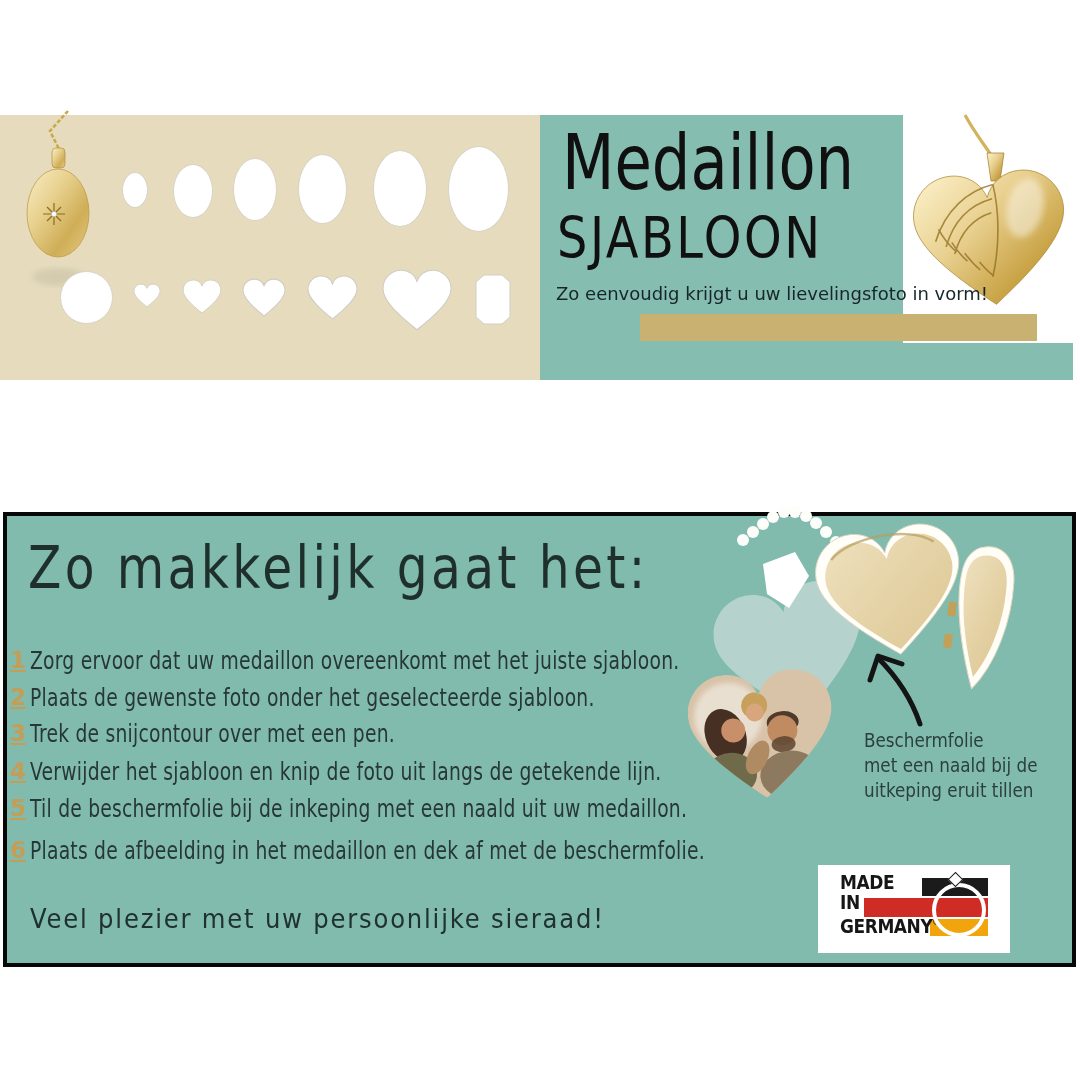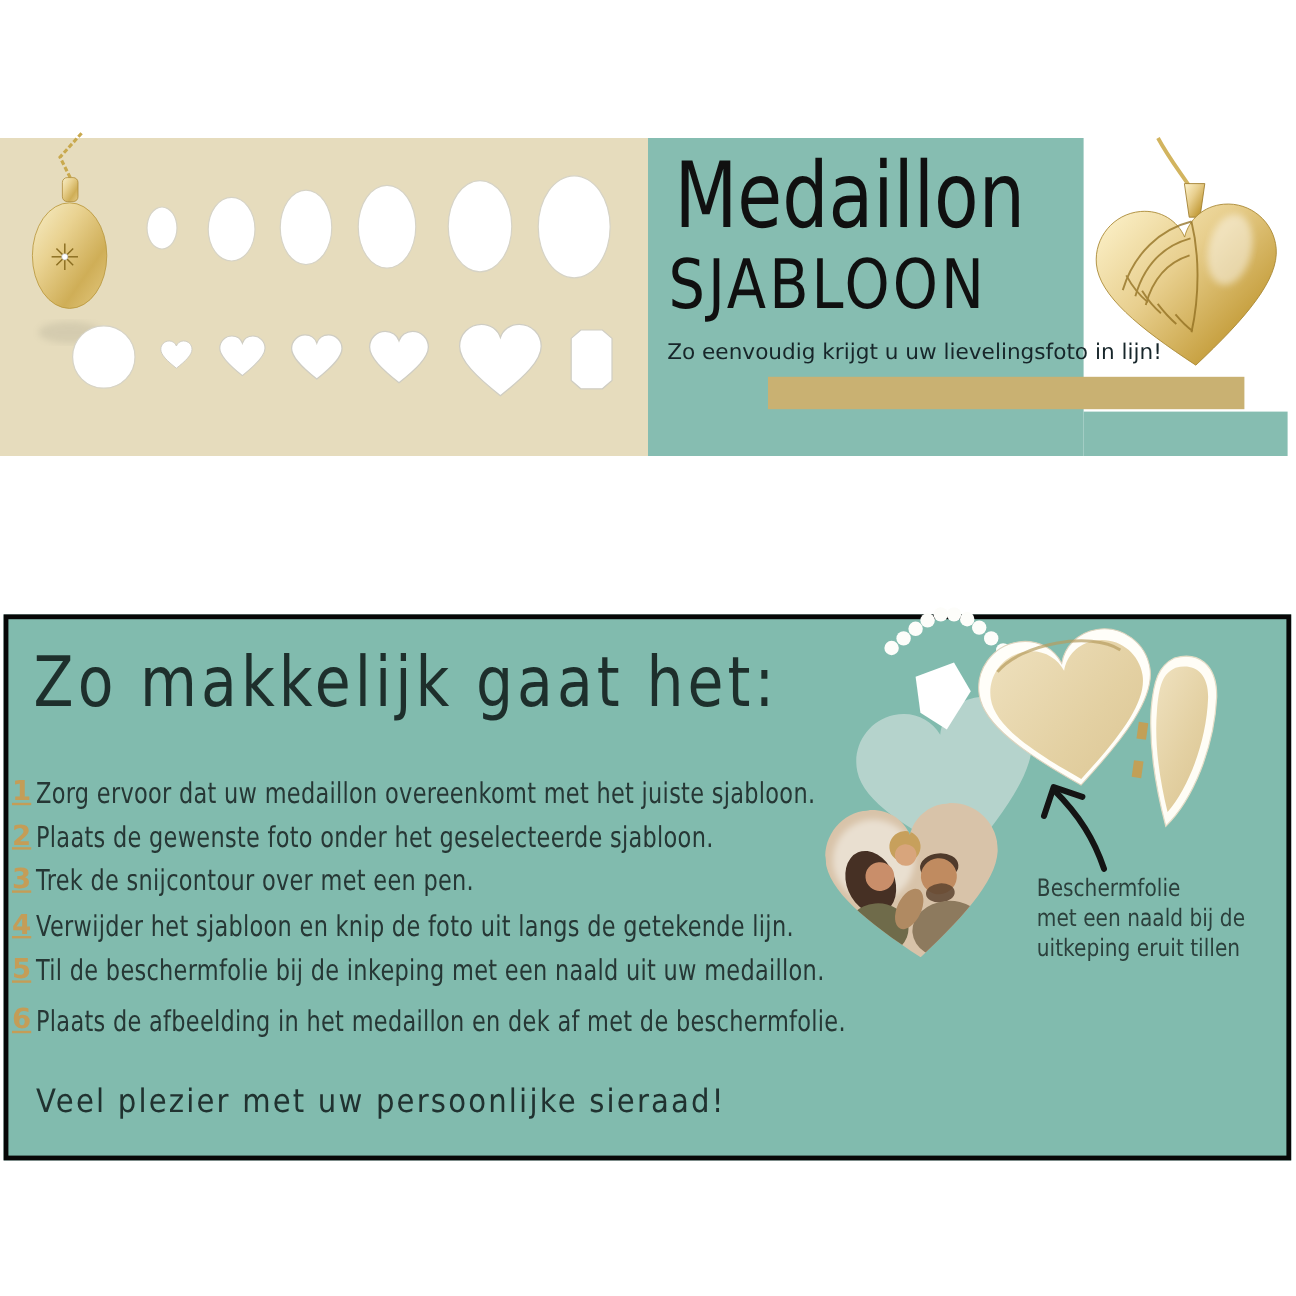--- a/index.html
+++ b/index.html
@@ -126,21 +126,21 @@
           <polygon points="8,0 26,0 34,7 34,42 26,49 8,49 0,42 0,7" fill="#fff" stroke="#cfcdc3" stroke-width="1"></polygon>
         </svg>
     </div>
 
     <div class="teal-panel-top"></div>
     <div class="teal-strip"></div>
     <div class="gold-bar"></div>
 
     <h1 class="title1" style="margin:0;font-weight:400;">Medaillon</h1>
     <h2 class="title2" style="margin:0;font-weight:400;">SJABLOON</h2>
-    <p class="tagline" style="margin:0;">Zo eenvoudig krijgt u uw lievelingsfoto in lijn!</p>
+    <p class="tagline" style="margin:0;">Zo eenvoudig krijgt u uw lievelingsfoto in vorm!</p>
 
     <svg class="fig" style="left:903px;top:0;width:177px;height:228px;" viewBox="0 0 177 228">
       <defs>
         <linearGradient id="goldB" x1="0" y1="0" x2="1" y2="1">
           <stop offset="0" stop-color="#fdf3cd"></stop>
             <stop offset=".4" stop-color="#e8cf8e"></stop>
           <stop offset=".75" stop-color="#c8a243"></stop>
             <stop offset="1" stop-color="#a9822d"></stop>
         </linearGradient>
         <filter id="soft2">
@@ -283,14 +283,24 @@
     <path d="M62,82 C54,58 42,38 20,16" fill="none" stroke="#141414" stroke-width="5" stroke-linecap="round"></path>
     <path d="M12,38 L20,14 L44,22" fill="none" stroke="#141414" stroke-width="5" stroke-linecap="round" stroke-linejoin="round"></path>
   </svg>
 
   <p class="annotation" style="margin:0;">
     <span>Beschermfolie</span>
     <span>met een naald bij de</span>
     <span>uitkeping eruit tillen</span>
   </p>
 
+  <div class="badge">
+    <div class="stripe stripe-black"></div>
+    <div class="stripe stripe-red"></div>
+    <div class="stripe stripe-gold"></div>
+    <div class="ring"></div>
+    <div class="gem"></div>
+    <div class="bline bline1">MADE</div>
+    <div class="bline bline2">IN</div>
+    <div class="bline bline3"><span>GERMANY</span><sup>®</sup></div>
+  </div>
 
 </div>
 
 </body></html>

